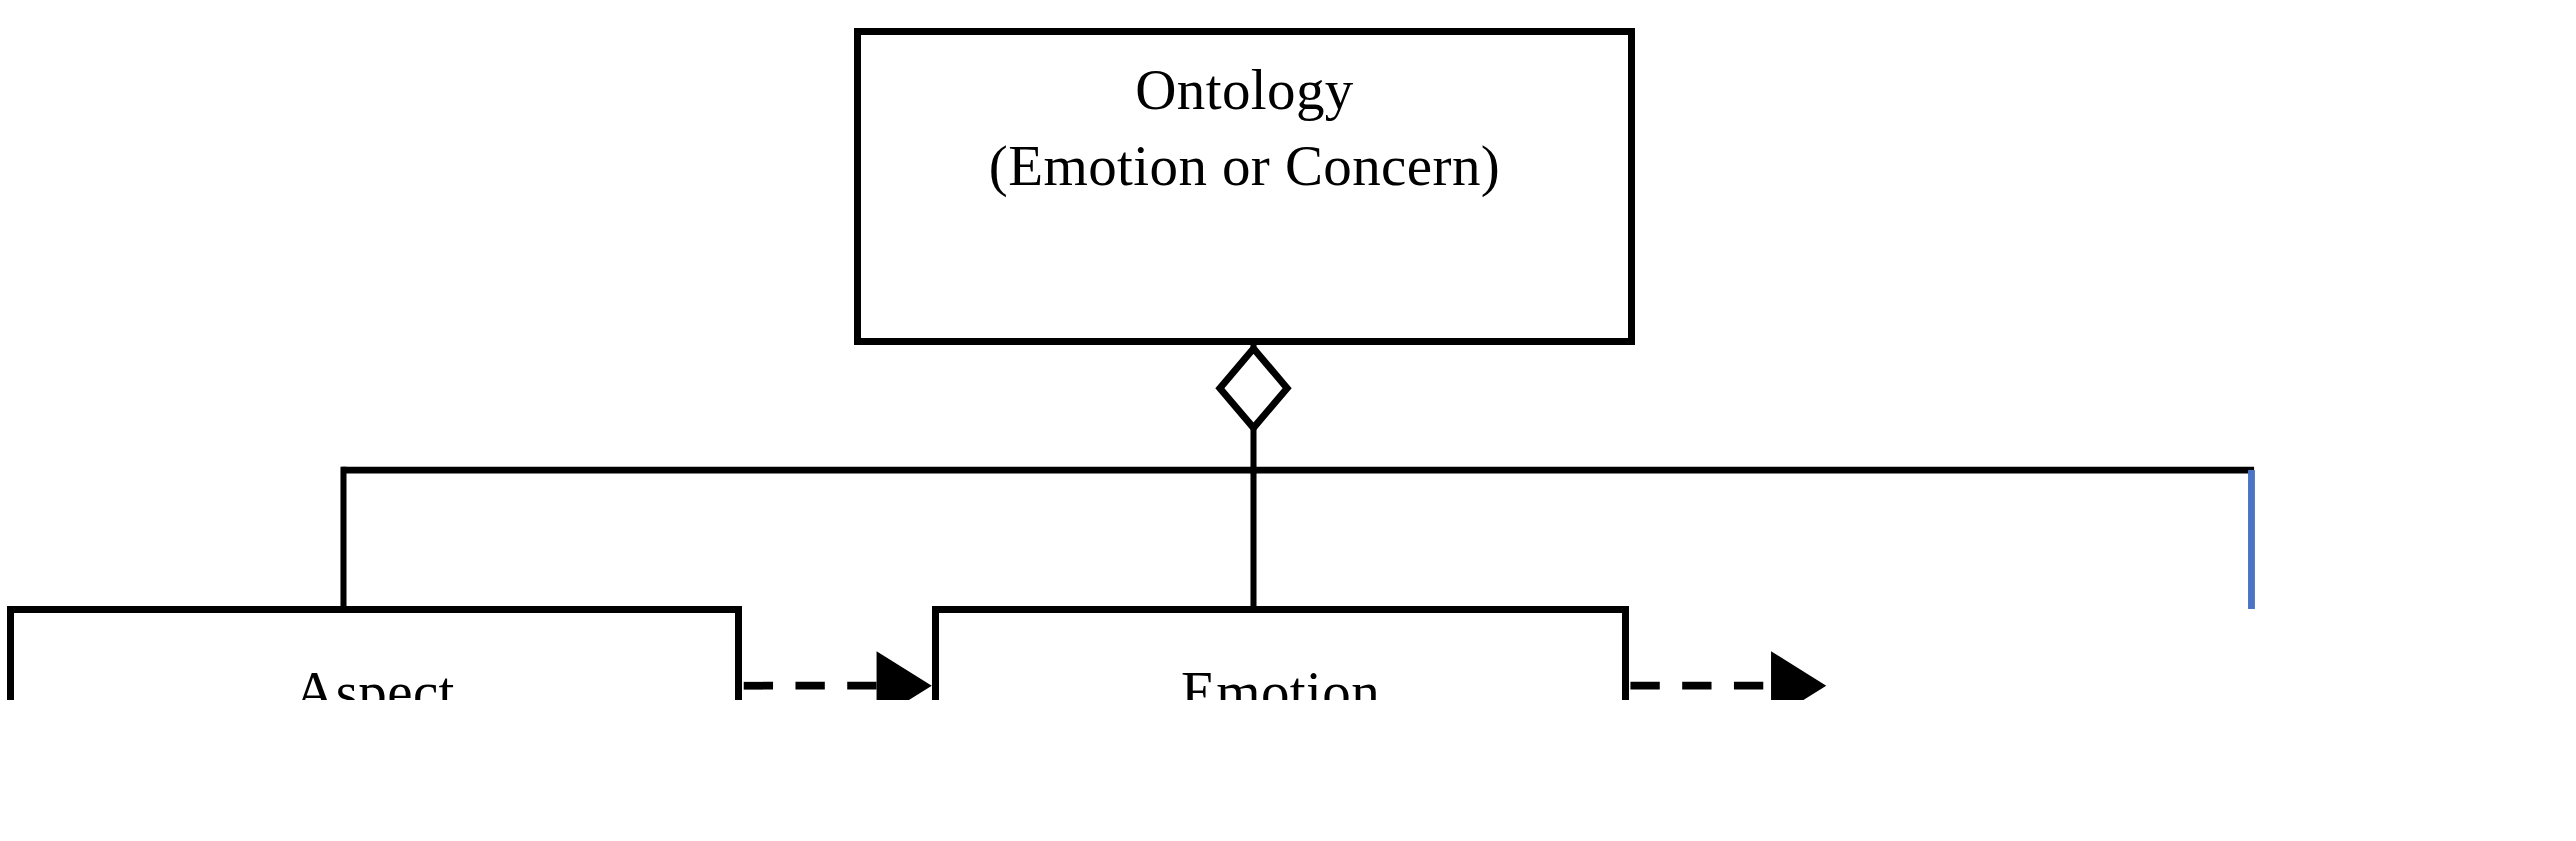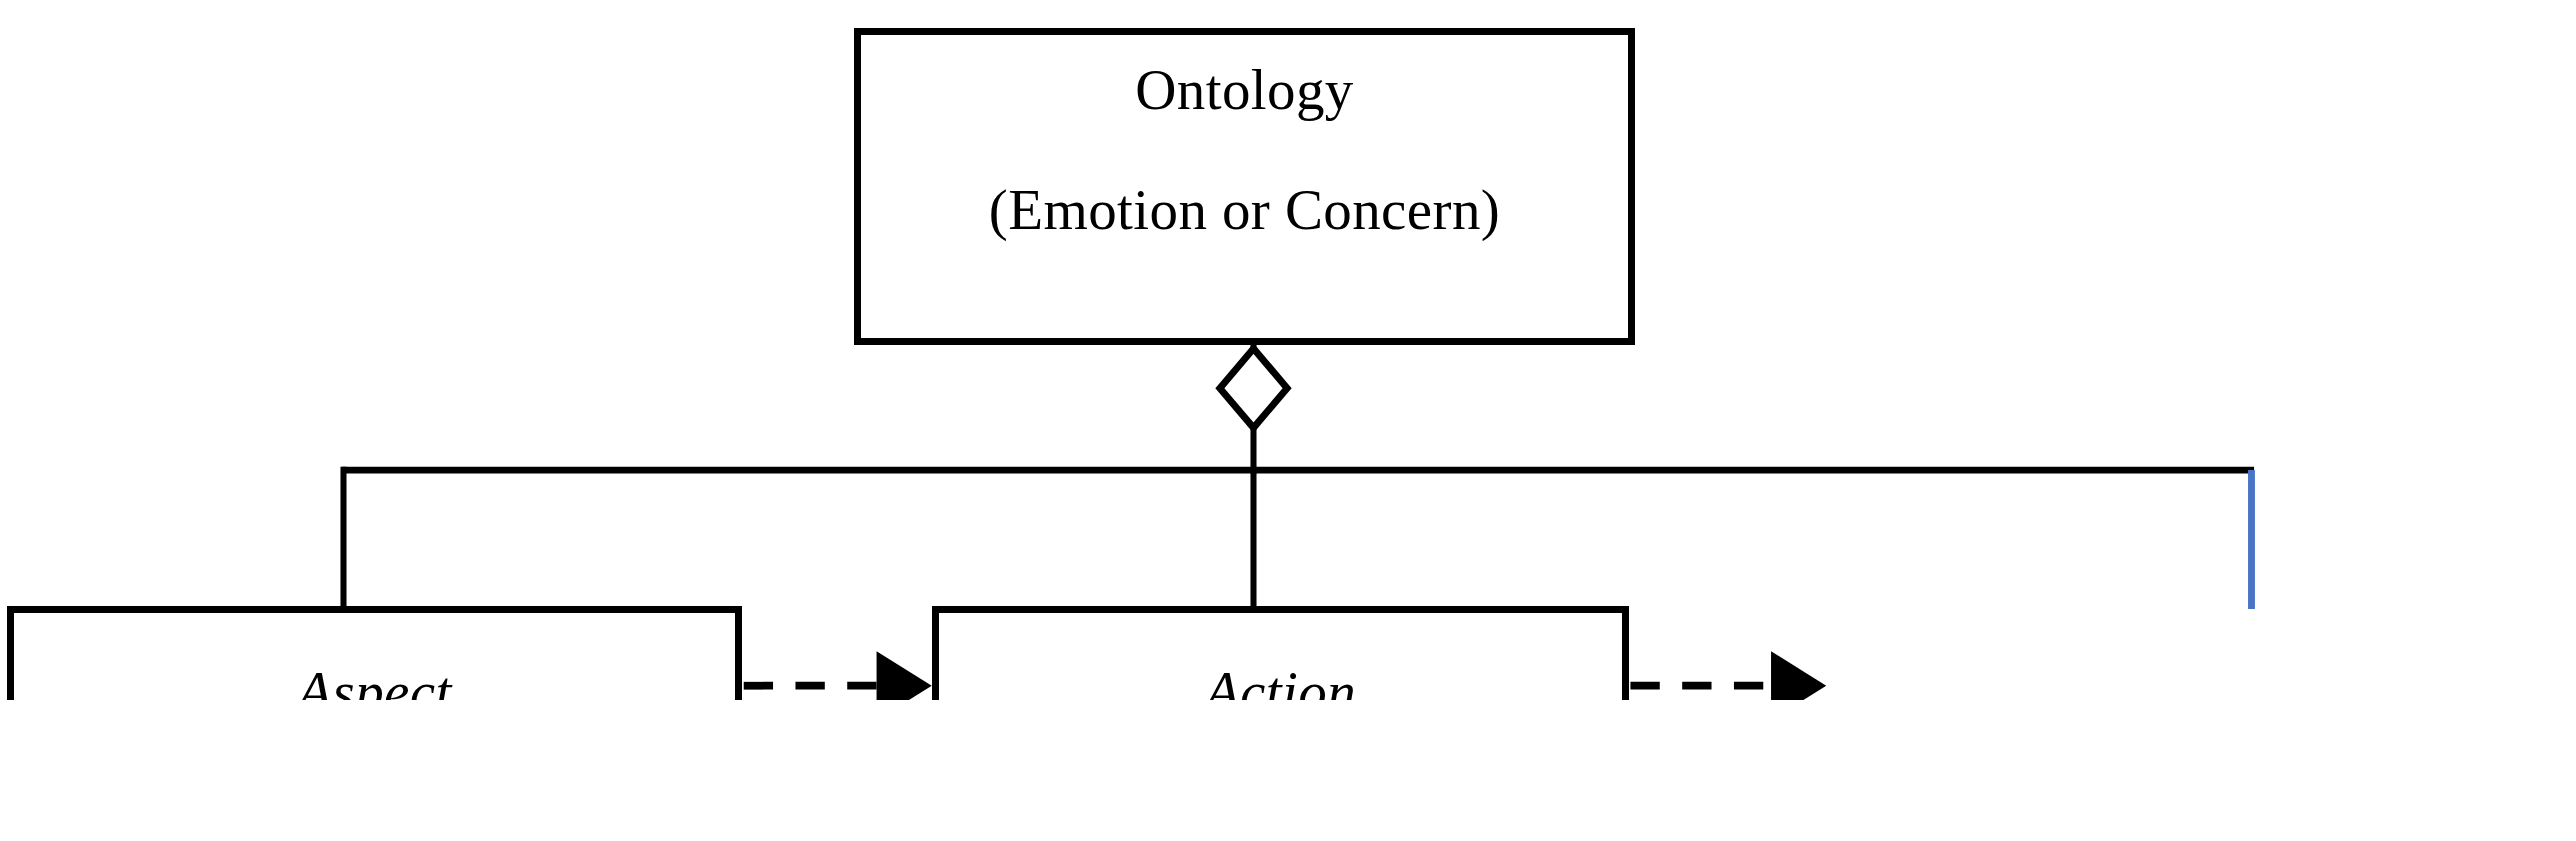--- a/index.html
+++ b/index.html
@@ -48,21 +48,21 @@
   #node-ontology {
     left: 854px;
     top: 28px;
     width: 781px;
     height: 317px;
   }
   #node-ontology .node-label {
     font-size: 57px;
   }
   #ontology-line-1 { top: 26px; }
-  #ontology-line-2 { top: 102px; margin-top: 44px; }
+  #ontology-line-2 { top: 102px; }
 
   
   #node-aspect {
     left: 7px;
     top: 606px;
     width: 735px;
     height: 207px;
   }
   #node-action {
     left: 932px;
@@ -72,21 +72,20 @@
   }
   #node-consequence {
     left: 1826px;
     top: 606px;
     width: 719px;
     height: 207px;
   }
   .leaf-label {
     font-size: 57px;
     top: 50px;
-    font-style: italic;
   }
   #node-consequence .leaf-label {
     top: 38px;
   }
 </style>
 </head>
 <body>
 
 <div id="diagram-root">
 
@@ -116,18 +115,18 @@
   <div class="node-box" id="node-ontology">
     <div class="node-label" id="ontology-line-1">Ontology</div>
     <div class="node-label" id="ontology-line-2">(Emotion or Concern)</div>
   </div>
 
   <div class="node-box" id="node-aspect">
     <div class="node-label leaf-label">Aspect</div>
   </div>
 
   <div class="node-box" id="node-action">
-    <div class="node-label leaf-label">Action</div>
+    <div class="node-label leaf-label">Emotion</div>
   </div>
 
 
 </div>
 
 
 </body></html>

